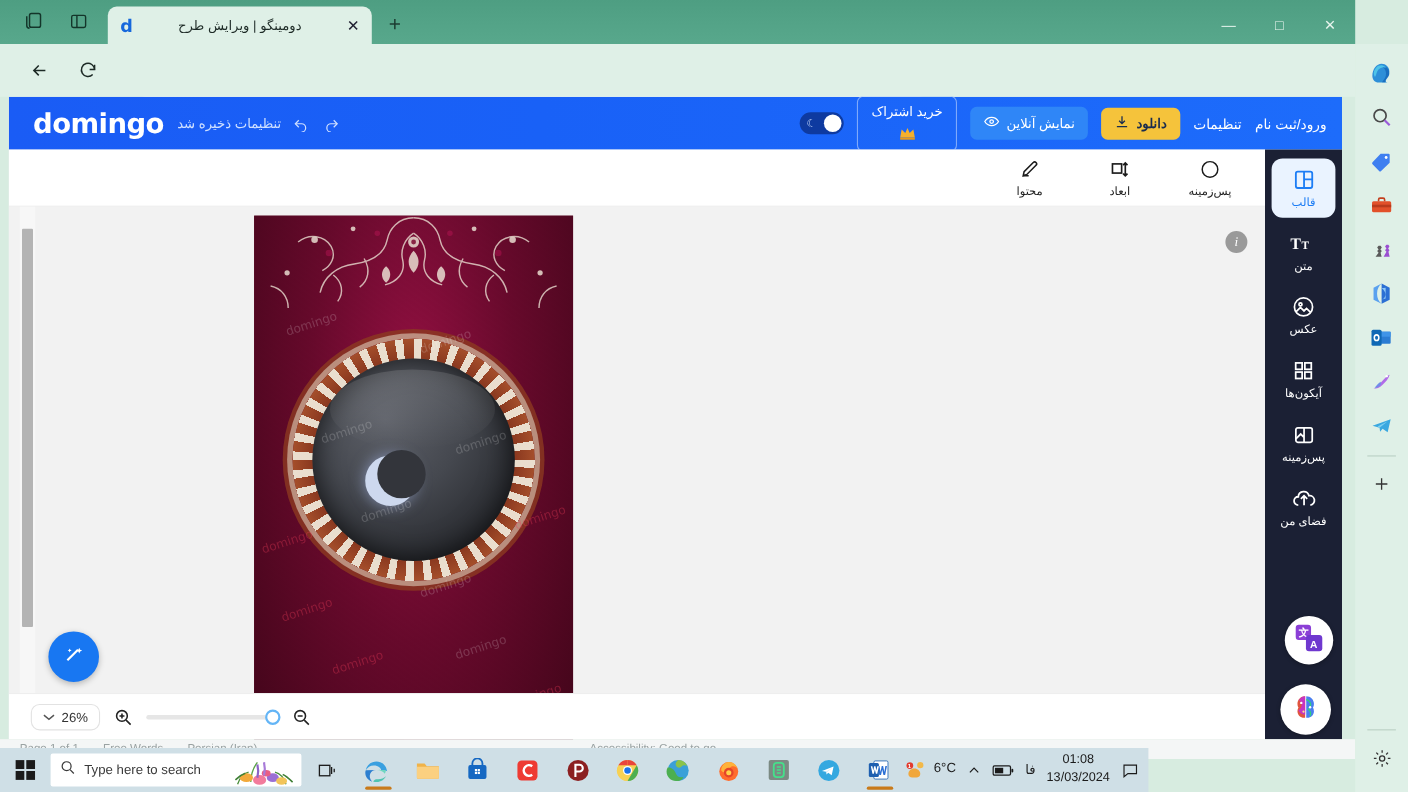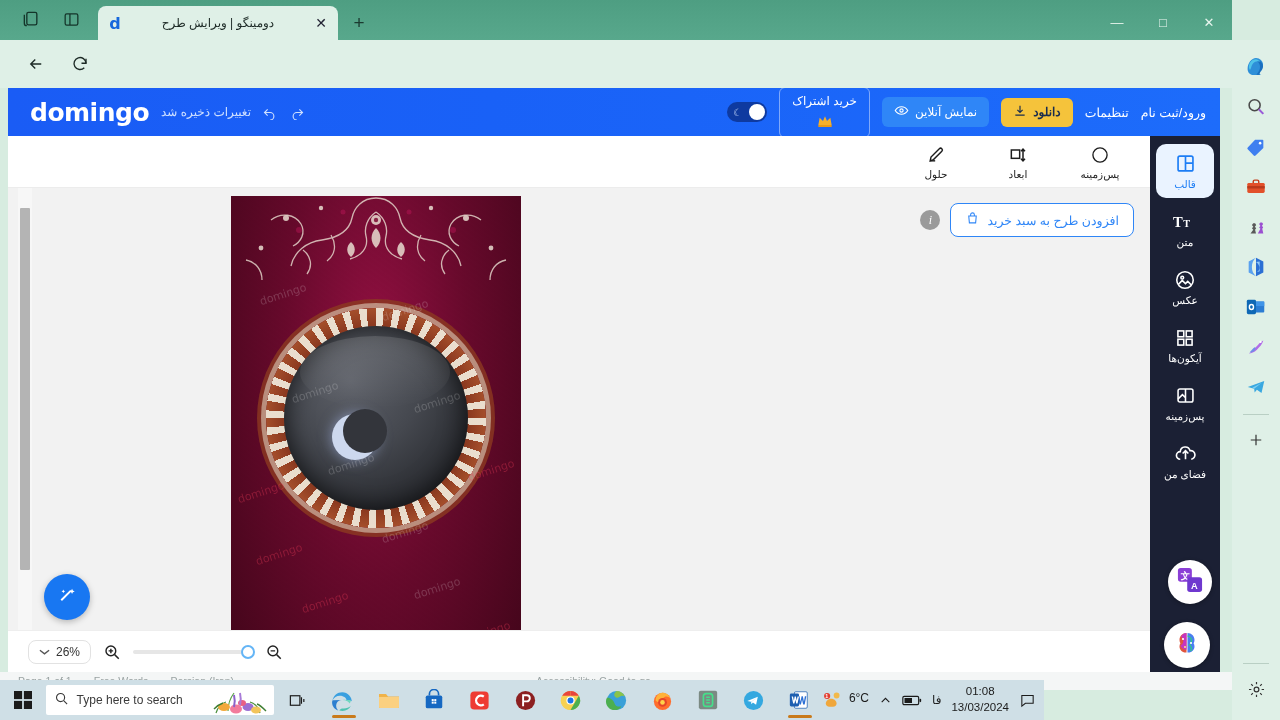--- a/index.html
+++ b/index.html
@@ -467,21 +467,21 @@
           <circle cx="12" cy="12" r="3"></circle>
           <path d="M12 2.5v3M12 18.5v3M21.5 12h-3M5.5 12h-3M18.7 5.3l-2.1 2.1M7.4 16.6l-2.1 2.1M18.7 18.7l-2.1-2.1M7.4 7.4L5.3 5.3"></path>
         </svg>
     </span>
   </div>
 
   <div class="app">
 
     <div class="app-header">
       <span class="logo">domingo</span>
-      <span class="saved">تغییرات ذخیره شد</span>
+      <span class="saved">تنظیمات ذخیره شد</span>
       <span class="hist-ico">
         <svg width="15" height="15" viewBox="0 0 24 24" fill="none" stroke="currentColor" stroke-width="1.8">
             <path d="M9 7L4 12l5 5"></path>
             <path d="M4 12h9a6 6 0 0 1 0 12"></path>
           </svg>
       </span>
       <span class="hist-ico">
         <svg width="15" height="15" viewBox="0 0 24 24" fill="none" stroke="currentColor" stroke-width="1.8">
             <path d="M15 7l5 5-5 5"></path>
             <path d="M20 12h-9a6 6 0 0 0 0 12"></path>
@@ -542,21 +542,21 @@
         </span>
         <span class="ti-lbl">ابعاد</span>
       </div>
       <div class="tool-item">
         <span class="ti-ico">
           <svg width="20" height="20" viewBox="0 0 24 24" fill="none" stroke="currentColor" stroke-width="1.7">
               <path d="M5 19l1-4.5L16 4.5a2 2 0 0 1 3 3L9 17.5z"></path>
               <path d="M5 19h6"></path>
             </svg>
         </span>
-        <span class="ti-lbl">حلول</span>
+        <span class="ti-lbl">محتوا</span>
       </div>
     </div>
 
     <div class="workspace">
 
       <div class="canvas-scroll">
         <div class="canvas">
           <div class="bg-texture"></div>
 
           <svg class="ornament-top" viewBox="0 0 290 200" preserveAspectRatio="none">
@@ -616,29 +616,20 @@
           <span class="wm" style="top:330px;left:150px;transform:rotate(-18deg)">domingo</span>
           <span class="wm red" style="top:352px;left:24px;transform:rotate(-18deg)">domingo</span>
           <span class="wm" style="top:386px;left:182px;transform:rotate(-18deg)">domingo</span>
           <span class="wm red" style="top:400px;left:70px;transform:rotate(-18deg)">domingo</span>
           <span class="wm red" style="top:446px;left:6px;transform:rotate(-18deg)">domingo</span>
           <span class="wm red" style="top:430px;left:232px;transform:rotate(-18deg)">domingo</span>
         </div>
       </div>
 
       <div class="cart-row">
-        <span class="cart-btn">
-          <span>افزودن طرح به سبد خرید</span>
-          <span>
-            <svg width="15" height="15" viewBox="0 0 24 24" fill="none" stroke="currentColor" stroke-width="1.7">
-                <path d="M6 8h12l-1 11H7z"></path>
-                <path d="M9 8V6a3 3 0 0 1 6 0v2"></path>
-              </svg>
-          </span>
-        </span>
         <span class="info-badge">i</span>
       </div>
 
       <div class="canvas-scrollbar">
         <div class="thumb"></div>
       </div>
 
       <div class="magic-fab">
         <span>
           <svg width="22" height="22" viewBox="0 0 24 24" fill="none" stroke="#fff" stroke-width="1.8">

